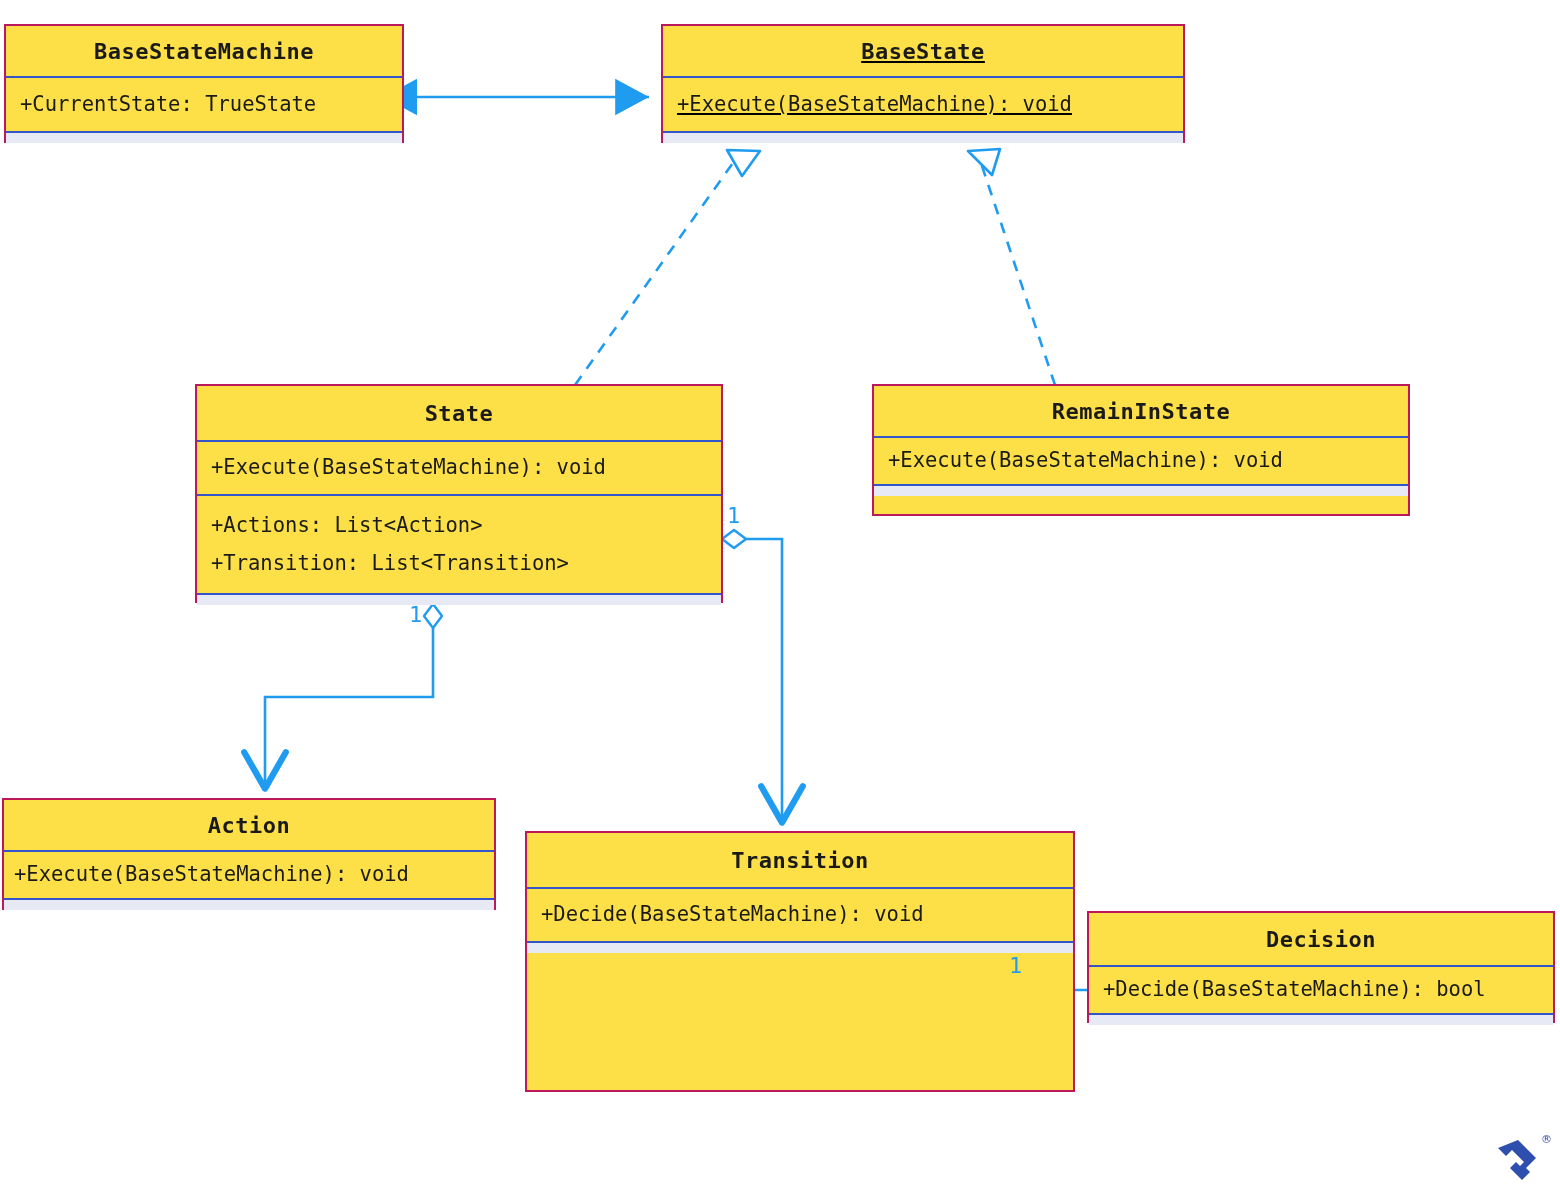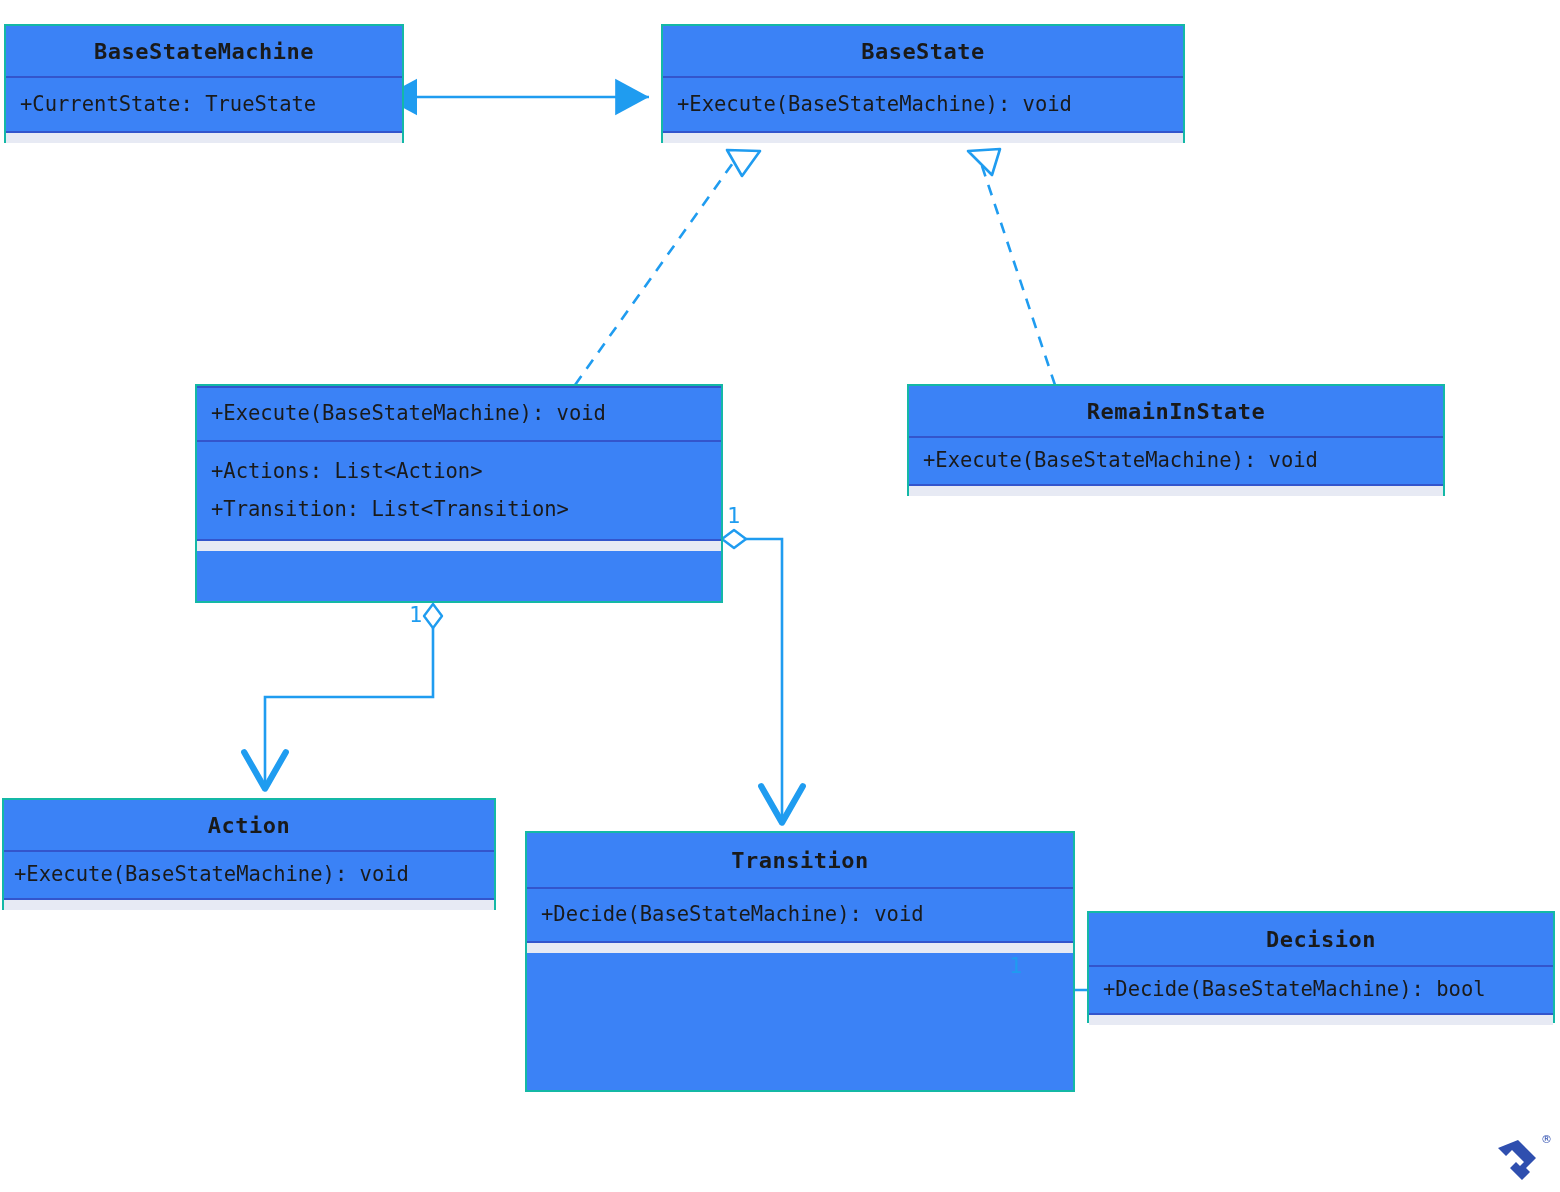--- a/index.html
+++ b/index.html
@@ -19,22 +19,22 @@
     position: absolute;
     left: 0;
     top: 0;
     width: 1560px;
     height: 1192px;
     pointer-events: none;
   }
   .uml-class {
     position: absolute;
     box-sizing: border-box;
-    border: 2px solid #14b8a6;
-    background: #3b82f6;
+    border: 2px solid #be185d;
+    background: #fde047;
     z-index: 5;
   }
   .uml-title {
     box-sizing: border-box;
     text-align: center;
     font-weight: bold;
     font-size: 22px;
     color: #1a1a1a;
     letter-spacing: 0.5px;
     display: flex;
@@ -142,40 +142,41 @@
   <span class="mult-label" style="left:1009px; top:955px;">1</span>
 
   <div class="uml-class" style="left:4px; top:24px; width:400px; height:119px;">
     <div class="uml-title" style="height:50px;">BaseStateMachine</div>
     <div class="uml-compartment center-one" style="height:55px;">
       <div class="uml-member">+CurrentState: TrueState</div>
     </div>
     <div class="uml-footer"></div>
   </div>
 
-  <div class="uml-class" style="left:661px; top:24px; width:524px; height:119px;">
+  <div class="uml-class" style="left:661px; top:24px; width:524px; height:119px;text-decoration:underline;">
     <div class="uml-title" style="height:50px;">BaseState</div>
     <div class="uml-compartment center-one" style="height:55px;">
       <div class="uml-member">+Execute(BaseStateMachine): void</div>
     </div>
     <div class="uml-footer"></div>
   </div>
 
   <div class="uml-class" style="left:195px; top:384px; width:528px; height:219px;">
+    <div class="uml-title" style="height:54px;">State</div>
     <div class="uml-compartment center-one" style="height:54px;">
       <div class="uml-member">+Execute(BaseStateMachine): void</div>
     </div>
     <div class="uml-compartment" style="height:99px;">
       <div class="uml-member">+Actions: List&lt;Action&gt;</div>
       <div class="uml-member">+Transition: List&lt;Transition&gt;</div>
     </div>
     <div class="uml-footer"></div>
   </div>
 
-  <div class="uml-class" style="left:907px; top:384px; width:538px; height:112px;">
+  <div class="uml-class" style="left:872px; top:384px; width:538px; height:132px;">
     <div class="uml-title" style="height:50px;">RemainInState</div>
     <div class="uml-compartment center-one" style="height:48px;">
       <div class="uml-member">+Execute(BaseStateMachine): void</div>
     </div>
     <div class="uml-footer"></div>
   </div>
 
   <div class="uml-class" style="left:2px; top:798px; width:494px; height:112px;">
     <div class="uml-title" style="height:50px;">Action</div>
     <div class="uml-compartment center-one" style="height:48px; padding-left:10px;">

